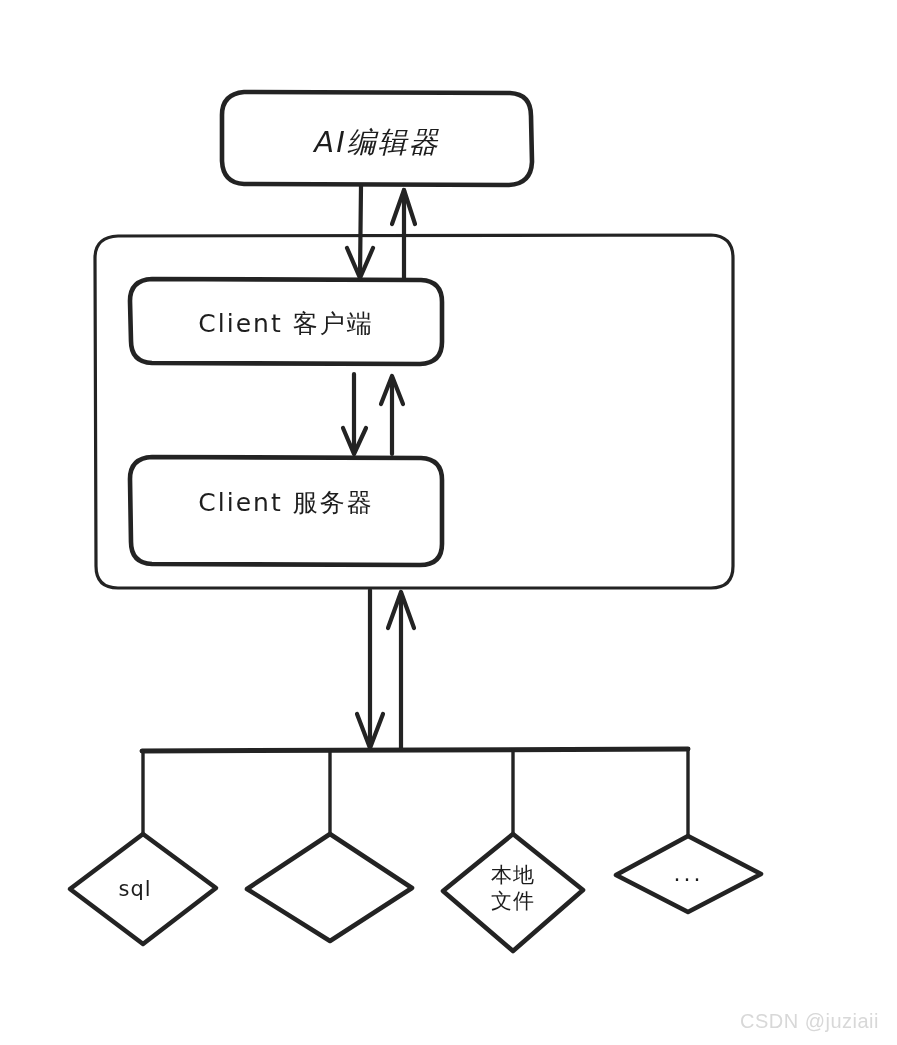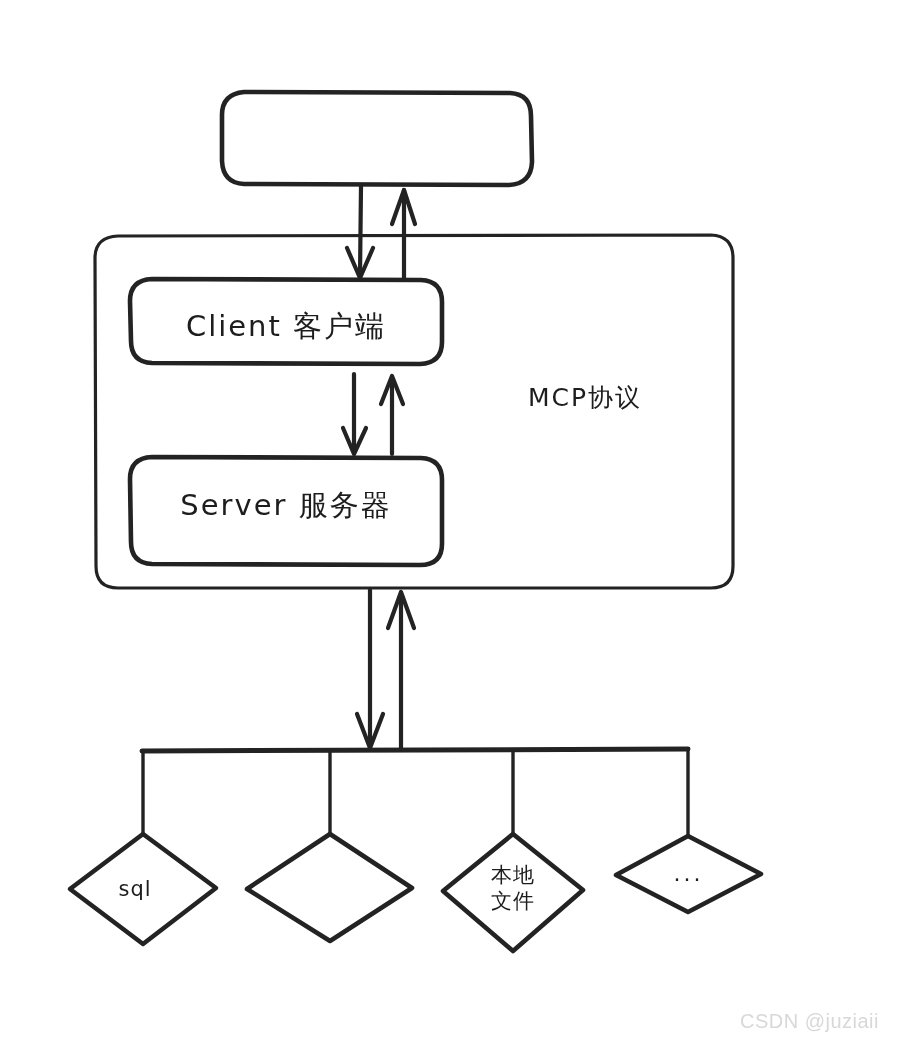--- a/index.html
+++ b/index.html
@@ -77,21 +77,21 @@
     font-family: "DejaVu Sans", "Liberation Sans", sans-serif;
     letter-spacing: 1px;
     pointer-events: none;
   }
   .label-ai {
     font-size: 29px;
     font-style: italic;
     letter-spacing: 2px;
   }
   .label-box {
-    font-size: 29px;
+    font-size: 25px;
     letter-spacing: 2px;
   }
   .label-protocol {
     font-size: 25px;
     letter-spacing: 2px;
   }
   .label-edge {
     font-size: 21px;
     letter-spacing: 1px;
   }
@@ -185,26 +185,26 @@
     <path class="connector-thin" d="M 513 750 L 513 834"></path>
     <path class="connector-thin" d="M 688 750 L 688 836"></path>
 
     <path class="node-shape shape-diamond" d="M 143 834 L 216 888 L 143 944 L 70 889 Z"></path>
     <path class="node-shape shape-diamond" d="M 330 834 L 412 888 L 330 941 L 247 889 Z"></path>
     <path class="node-shape shape-diamond" d="M 513 834 L 583 890 L 513 951 L 443 891 Z"></path>
     <path class="node-shape shape-diamond" d="M 688 836 L 761 874 L 688 912 L 616 875 Z"></path>
 
   </svg>
 
+  <div class="node-label label-ai" style="left:222px; top:124px; width:310px;">AI编辑器</div>
 
   <div class="node-label label-box" style="left:130px; top:308px; width:312px;">Client 客户端</div>
 
-  <div class="node-label label-box" style="left:130px; top:487px; width:312px;">Server 服务器</div>
-
-  <div class="node-label label-protocol" style="left:470px; top:382px; width:230px;">MCP协议</div>
+  <div class="node-label label-box" style="left:130px; top:487px; width:312px;">Client 服务器</div>
+
 
 
   <div class="node-label label-leaf" style="left:62px; top:876px; width:146px;">sql</div>
 
 
   <div class="node-label label-leaf" style="left:443px; top:862px; width:140px;"><span>本地</span><br><span>文件</span></div>
 
   <div class="node-label label-leaf-dots" style="left:616px; top:860px; width:145px;">...</div>
 
   <div class="watermark">CSDN @juziaii</div>

